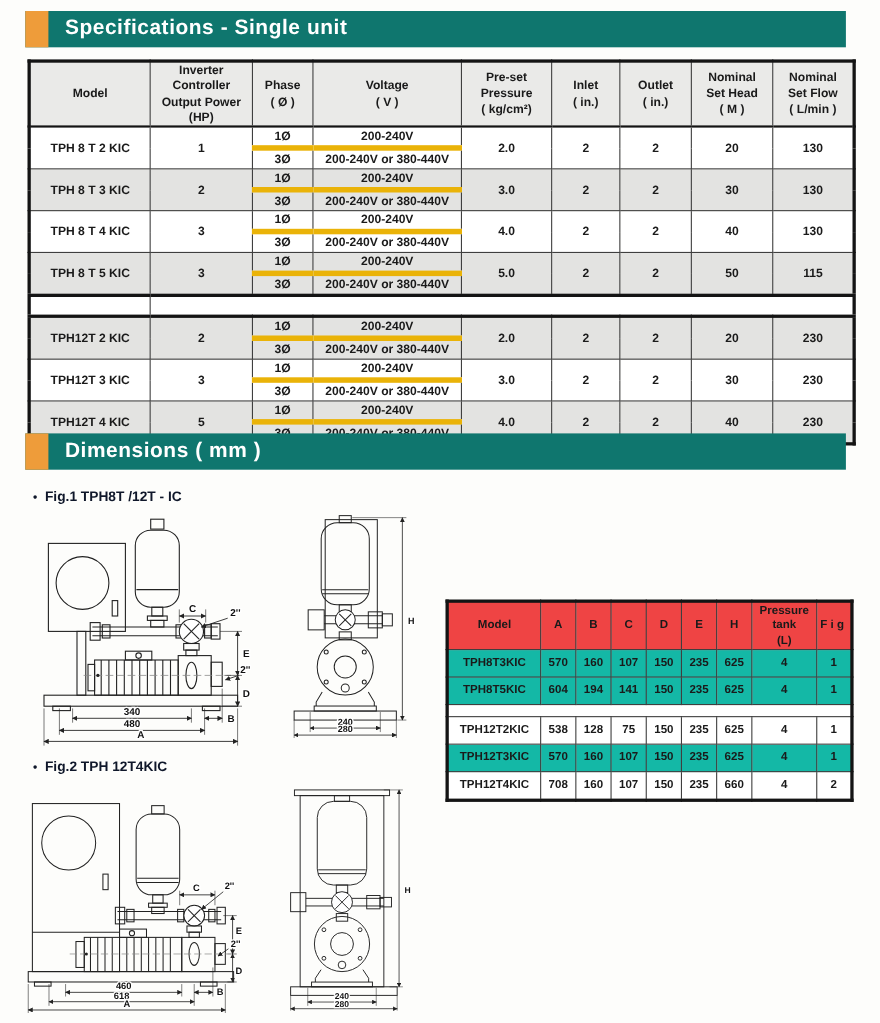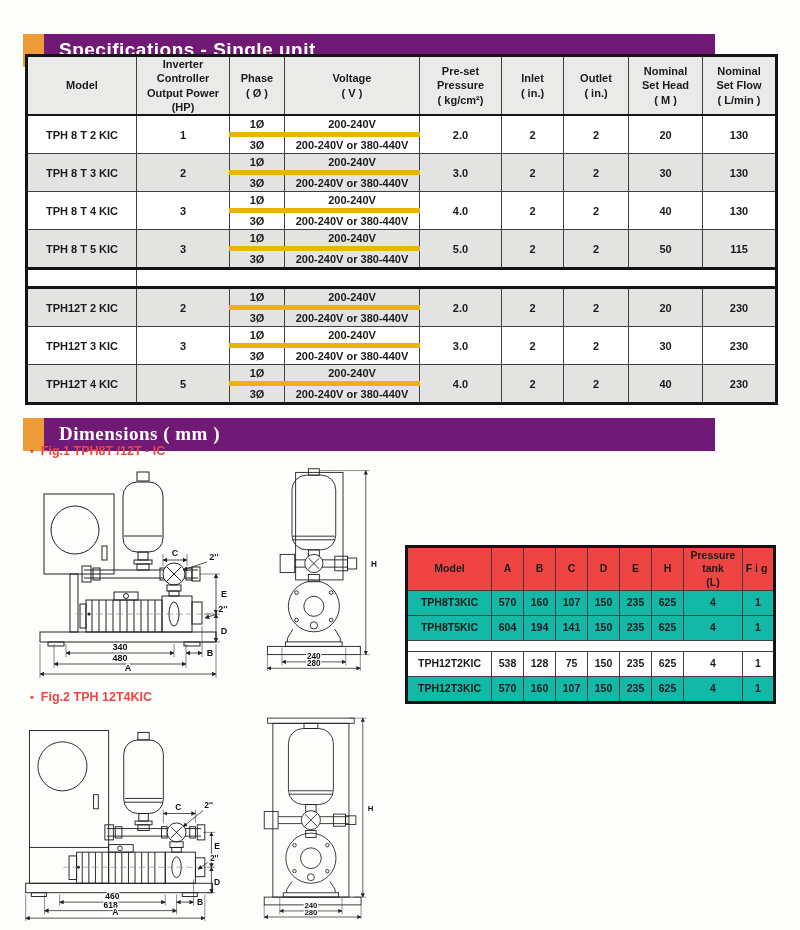--- a/index.html
+++ b/index.html
@@ -1,22 +1,22 @@
 <!DOCTYPE html>
 <html><head>
 <meta charset="utf-8">
 <style>
   html,body{margin:0;padding:0;background:#fff;}
   .page{position:relative;width:800px;height:930px;background:#fdfdfb;overflow:hidden;
         font-family:"Liberation Sans",sans-serif;color:#1a1a1a;}
   
-  .secbar{position:absolute;left:23px;width:692px;height:33px;background:#701a75;margin-top:24px;}
+  .secbar{position:absolute;left:23px;width:746px;height:33px;background:#0f766e;}
   .secbar .sq{position:absolute;left:0;top:0;width:21px;height:33px;background:#ee9c3a;}
   .secbar .t{position:absolute;left:36px;top:5px;color:#ffffff;font-size:19px;font-weight:bold;letter-spacing:.5px;}
-  #bar1{top:10px;} #bar2{top:394px;font-family:Liberation Serif, serif;}
+  #bar1{top:10px;} #bar2{top:394px;}
   
   table{border-collapse:collapse;table-layout:fixed;}
   .spec{position:absolute;left:25px;top:54px;width:750px;border:3px solid #141414;}
   .spec th,.spec td{border:1px solid #3f3f3f;text-align:center;vertical-align:middle;
        font-weight:bold;padding:0;color:#1a1a1a;}
   .spec th{background:#eaeae8;font-size:11px;height:52px;line-height:1.3;}
   .spec thead th{border-bottom:2px solid #141414;}
   .spec td{font-size:11px;height:16px;line-height:1.1;background:#fff;}
   .spec tr.g td{background:#e3e3e1;}
   .spec tr.a td.ph,.spec tr.a td.vo{border-bottom:5px solid #eab308;}
@@ -28,21 +28,21 @@
   .dims{position:absolute;left:405px;top:545px;width:368px;border:3px solid #141414;}
   .dims th,.dims td{border:1px solid #3f3f3f;text-align:center;vertical-align:middle;
        font-weight:bold;padding:0;line-height:1.25;color:#1a1a1a;}
   .dims th{background:#ef4444;font-size:10.5px;height:42px;}
   .dims td{font-size:10.5px;height:24px;background:#fff;}
   .dims tr.g td{background:#14b8a6;}
   .dims th.figcol{letter-spacing:3px;}
   .dims tr.dsp td{height:10px;background:#fff;border-left:none;border-right:none;
        border-top:1px solid #3f3f3f;border-bottom:1px solid #3f3f3f;}
   
-  .figlabel{position:absolute;font-size:12.5px;font-weight:bold;color:#ef4444;}
+  .figlabel{position:absolute;font-size:12.5px;font-weight:bold;color:#0f172a;}
   .figlabel .b{margin-right:7px;font-size:11px;}
   
   svg{position:absolute;}
   #f1s{left:26px;top:456px;} #f1f{left:240px;top:456px;}
   #f2s{left:18px;top:706px;} #f2f{left:240px;top:704px;}
   .ln{fill:none;stroke:#222;stroke-width:1;}
   .fw{fill:#fff;stroke:#222;stroke-width:1;}
   .dim{stroke:#222;stroke-width:.8;fill:none;}
   .ext{stroke:#222;stroke-width:.55;fill:none;}
   .dsh{stroke:#888;stroke-width:.7;stroke-dasharray:7 3;fill:none;}
@@ -420,20 +420,31 @@
       <tr class="g">
         <td>TPH12T3KIC</td>
           <td>570</td>
           <td>160</td>
           <td>107</td>
           <td>150</td>
           <td>235</td>
           <td>625</td>
           <td>4</td>
           <td>1</td>
+      </tr>
+      <tr class="w">
+        <td>TPH12T4KIC</td>
+          <td>708</td>
+          <td>160</td>
+          <td>107</td>
+          <td>150</td>
+          <td>235</td>
+          <td>660</td>
+          <td>4</td>
+          <td>2</td>
       </tr>
     </tbody>
   </table>
 
   <div class="figlabel" style="left:30px;top:690px;">
     <span class="b">•</span><span>Fig.2  TPH 12T4KIC</span>
   </div>
 
   <svg id="f2s" width="203" height="215" viewBox="0 0 215 228">
     <defs>

